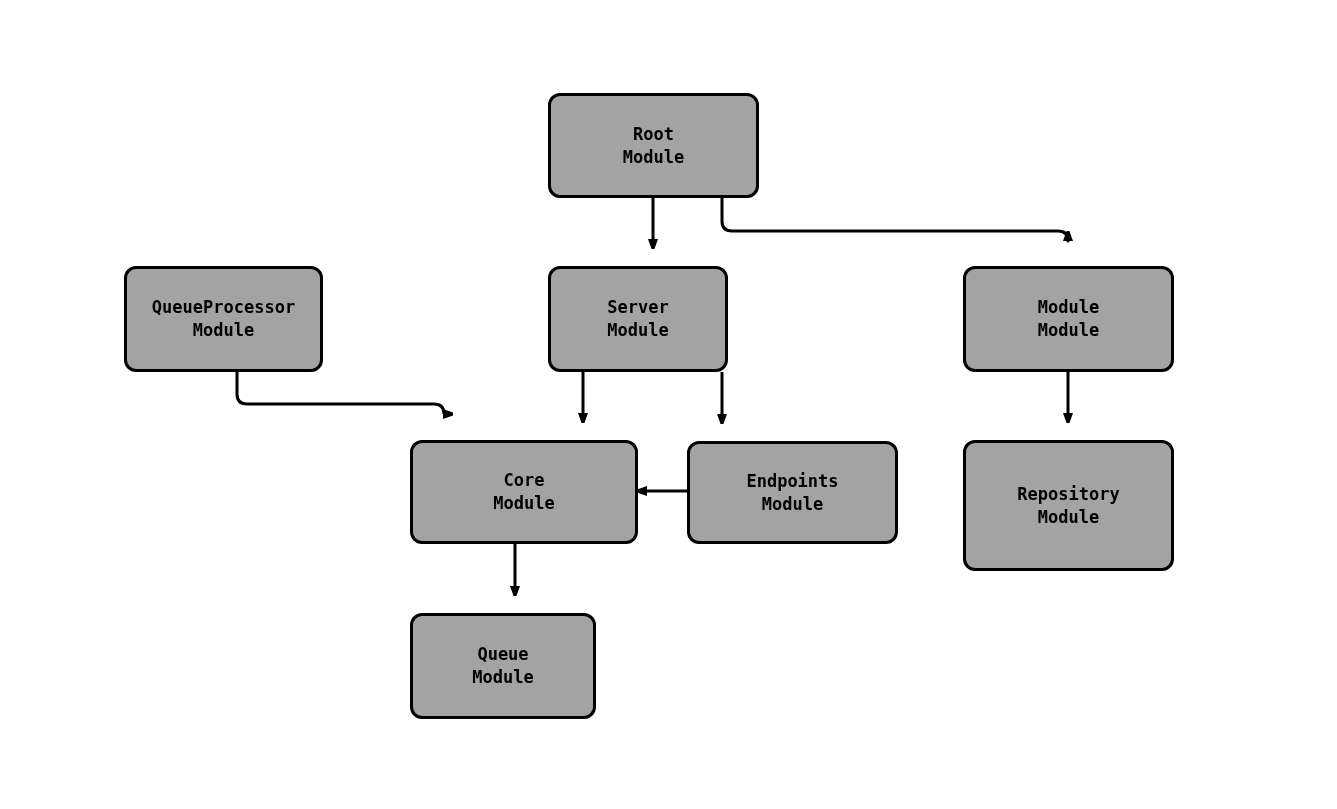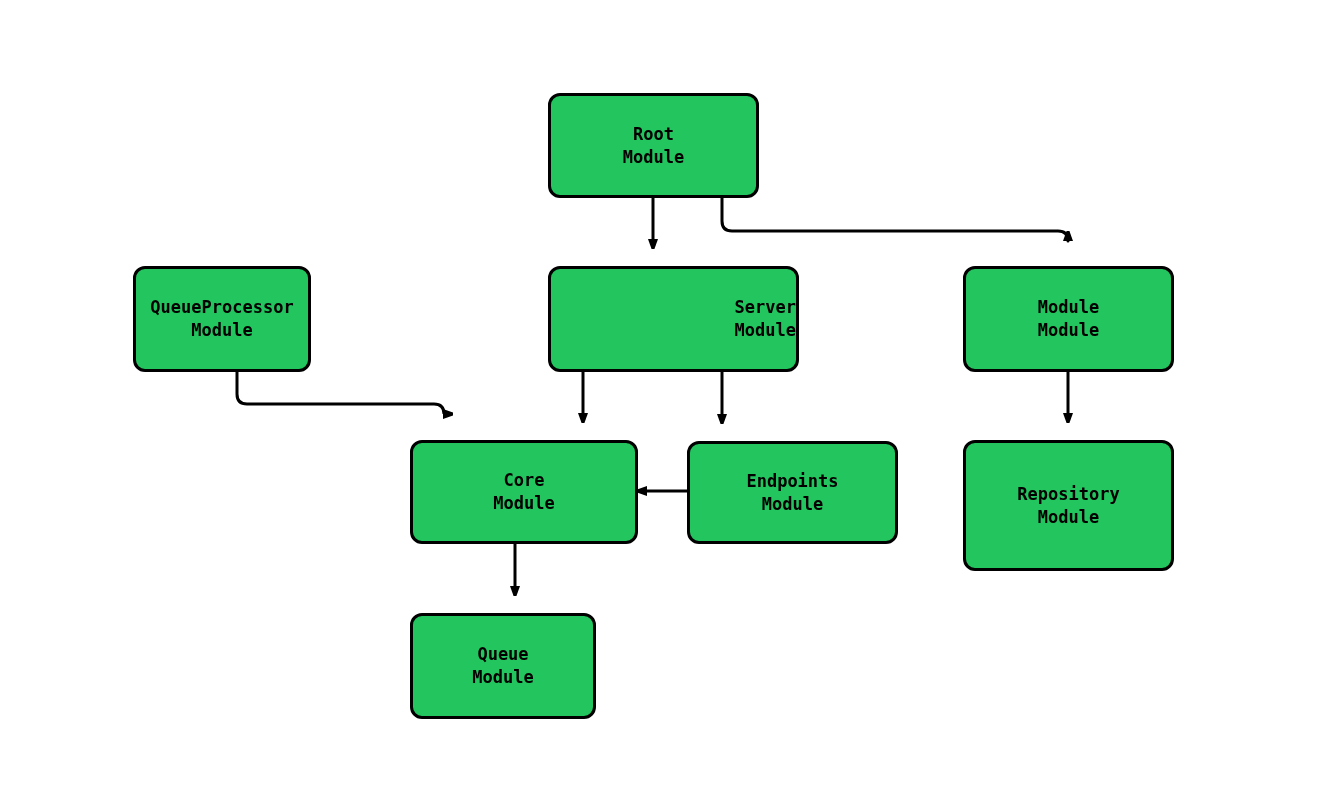--- a/index.html
+++ b/index.html
@@ -19,21 +19,21 @@
   #edge-layer {
     position: absolute;
     left: 0;
     top: 0;
     width: 1337px;
     height: 809px;
   }
   .node {
     position: absolute;
     box-sizing: border-box;
-    background: #22c55e;
+    background: #a3a3a3;
     border: 3px solid #000000;
     border-radius: 12px;
     display: flex;
     flex-direction: column;
     align-items: center;
     justify-content: center;
     z-index: 2;
   }
   .node-label {
     font-family: "DejaVu Sans Mono", "Liberation Mono", monospace;
@@ -67,26 +67,26 @@
         <path d="M 687 491 L 646 491" marker-end="url(#arrowhead)"></path>
         <path d="M 515 544 L 515 587" marker-end="url(#arrowhead)"></path>
       </g>
   </svg>
 
   <div class="node" style="left: 548px; top: 93px; width: 211px; height: 105px;">
     <span class="node-label">Root</span>
     <span class="node-label">Module</span>
   </div>
 
-  <div class="node" style="left: 133px; top: 266px; width: 178px; height: 106px;">
+  <div class="node" style="left: 124px; top: 266px; width: 199px; height: 106px;">
     <span class="node-label">QueueProcessor</span>
     <span class="node-label">Module</span>
   </div>
 
-  <div class="node" style="left: 548px; top: 266px; width: 251px; height: 106px; align-items: flex-end;">
+  <div class="node" style="left: 548px; top: 266px; width: 180px; height: 106px;">
     <span class="node-label">Server</span>
     <span class="node-label">Module</span>
   </div>
 
   <div class="node" style="left: 963px; top: 266px; width: 211px; height: 106px;">
     <span class="node-label">Module</span>
     <span class="node-label">Module</span>
   </div>
 
   <div class="node" style="left: 410px; top: 440px; width: 228px; height: 104px;">

